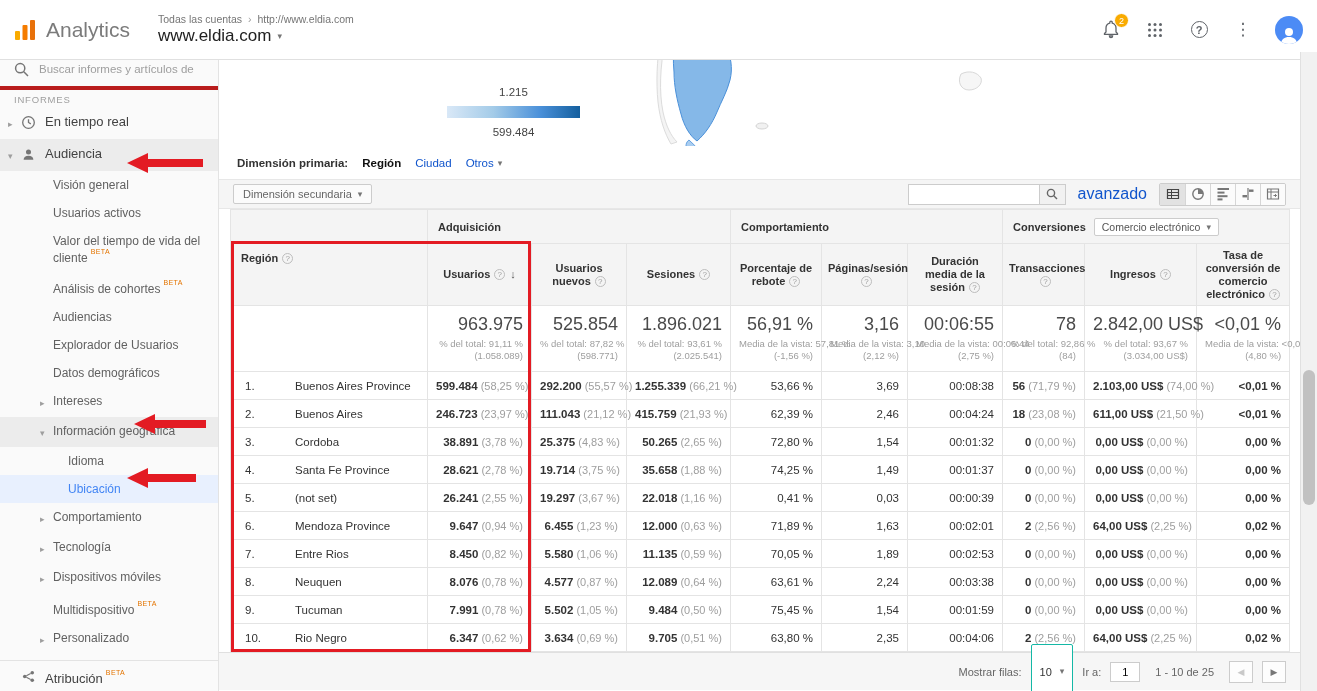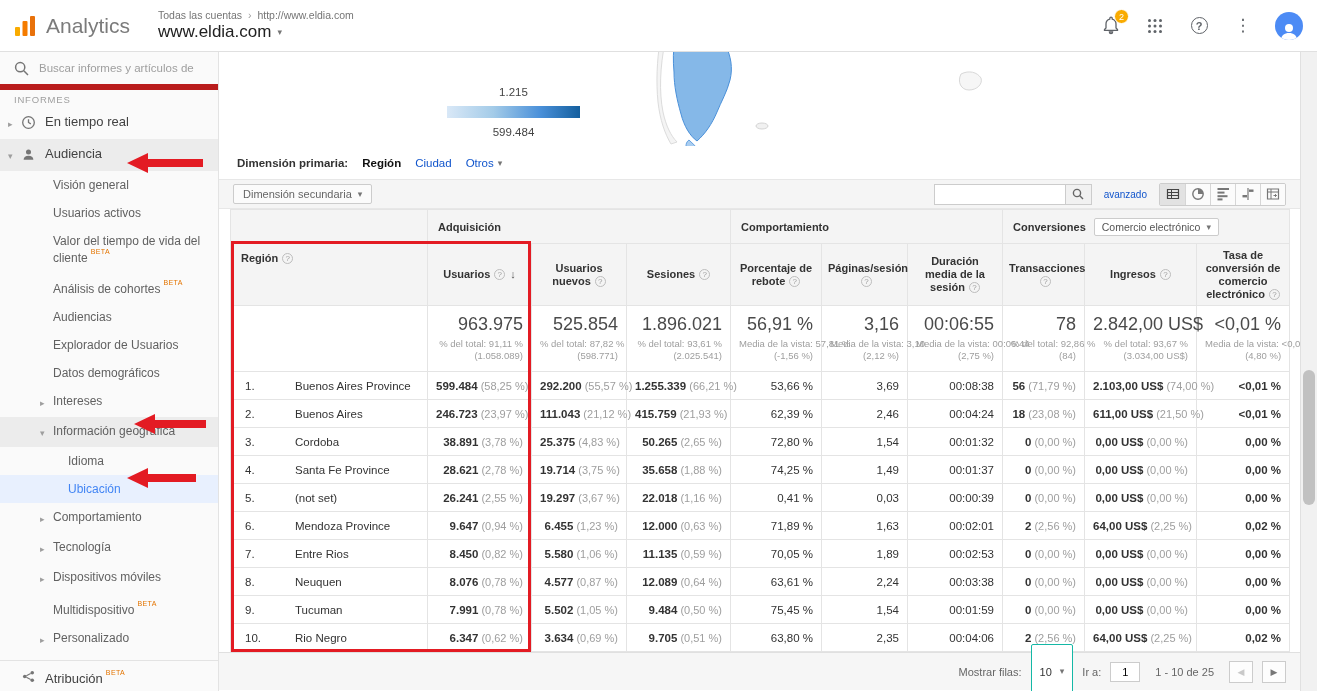--- a/index.html
+++ b/index.html
@@ -1,42 +1,42 @@
 <!DOCTYPE html>
 <html><head>
 <meta charset="utf-8">
 <style>
   * { box-sizing: border-box; margin: 0; padding: 0; }
   html,body { width:1317px; height:691px; }
   body { font-family:"Liberation Sans", sans-serif; background:#fff; color:#333; overflow:hidden; }
   .app { position:relative; width:1317px; height:691px; background:#fff; overflow:hidden; }
 
   
-  header.topbar { position:absolute; top:0; left:0; right:0; height:52px; background:#fff;
+  header.topbar { position:absolute; top:0; left:0; right:0; height:60px; background:#fff;
     border-bottom:1px solid #e0e0e0; display:flex; align-items:center; padding:0 14px 0 12px; z-index:20; }
   .logo-wrap { display:flex; align-items:center; }
   .brand { font-size:21px; color:#7b7b7b; margin-left:8px; }
   .account-block { margin-left:28px; }
   .breadcrumb { font-size:10.5px; color:#757575; }
   .breadcrumb .sep { margin:0 3px; color:#9e9e9e; }
   .account-name { font-size:17px; color:#212121; margin-top:1px; cursor:pointer; display:flex; align-items:center; gap:6px; }
   .caret-dn { font-size:9px; color:#757575; }
   .header-actions { margin-left:auto; display:flex; align-items:center; gap:20px; }
   .hicon { position:relative; width:24px; height:24px; display:flex; align-items:center; justify-content:center; cursor:pointer; color:#5f6368; }
   .badge { position:absolute; top:-5px; right:-6px; min-width:15px; height:15px; background:#f9ab00; color:#fff;
     border-radius:50%; font-size:9px; line-height:15px; text-align:center; border:1px solid #fff; }
   .help-circle { width:17px; height:17px; border:1.7px solid #5f6368; border-radius:50%; font-size:11px; font-weight:bold;
     color:#5f6368; display:flex; align-items:center; justify-content:center; }
   .more-dots { font-size:17px; color:#5f6368; letter-spacing:0; }
   .avatar { width:28px; height:28px; border-radius:50%; background:#4c8bf5; display:flex; align-items:flex-end; justify-content:center; overflow:hidden; cursor:pointer; }
 
   
   aside.sidebar { position:absolute; top:52px; left:0; width:219px; bottom:0; background:#fafafa;
     border-right:1px solid #e3e3e3; overflow:hidden; z-index:5; }
-  .search-row { height:38px; display:flex; align-items:center; gap:10px; padding:0 14px; border-bottom:6px solid #b91c1c; background:#fafafa; }
+  .search-row { height:38px; display:flex; align-items:center; gap:10px; padding:0 14px; border-bottom:4px solid #b91c1c; background:#fafafa; }
   .search-row input { border:none; outline:none; background:transparent; font-size:11.5px; color:#555; width:160px; font-family:"Liberation Sans",sans-serif; }
   .search-row input::placeholder { color:#9e9e9e; }
   .section-label { font-size:9.5px; color:#9e9e9e; letter-spacing:.8px; padding:4px 14px 2px; }
   .nav-item { display:flex; align-items:flex-start; padding:7px 4px 7px 8px; font-size:12px; color:#616161; cursor:pointer; line-height:14px; }
   .nav-item.lvl0 { font-size:13px; color:#424242; padding-top:8px; padding-bottom:8px; }
   .nav-item.lvl1 { padding-left:40px; }
   .nav-item.lvl2 { padding-left:55px; }
   .nav-item .caret { width:13px; flex:0 0 13px; font-size:9px; color:#9e9e9e; padding-top:2px; }
   .nav-item .nav-ic { width:24px; flex:0 0 24px; display:flex; padding-top:0; }
   .nav-item .nav-label { flex:1; padding-right:6px; }
@@ -60,21 +60,21 @@
   .dp-other .caret-dn { color:#757575; }
 
   .toolbar { height:30px; background:#f5f5f5; border-top:1px solid #e7e7e7; border-bottom:1px solid #e7e7e7;
     display:flex; align-items:center; padding:0 14px; }
   .sec-dim-btn { display:flex; align-items:center; gap:6px; font-size:11px; color:#666; background:#fbfbfb;
     border:1px solid #ccc; border-radius:2px; padding:3px 9px; cursor:pointer; font-family:"Liberation Sans",sans-serif; }
   .toolbar-right { margin-left:auto; display:flex; align-items:center; }
   .table-search { width:132px; height:21px; border:1px solid #ccc; background:#fff; padding:0 6px; font-size:11px; font-family:"Liberation Sans",sans-serif; }
   .search-btn { width:26px; height:21px; border:1px solid #ccc; border-left:none; background:#f1f1f1; display:flex;
     align-items:center; justify-content:center; cursor:pointer; }
-  .avanzado { color:#15c; font-size:10px; margin:0 12px; cursor:pointer; text-decoration:none; }
+  .avanzado { color:#15c; font-size:16px; margin:0 12px; cursor:pointer; text-decoration:none; }
   .view-icons { display:flex; border:1px solid #ccc; border-radius:2px; overflow:hidden; }
   .view-icons .vbtn { width:25px; height:21px; display:flex; align-items:center; justify-content:center;
     background:#fbfbfb; border-left:1px solid #d6d6d6; cursor:pointer; }
   .view-icons .vbtn:first-child { border-left:none; }
   .view-icons .vbtn.active { background:#e2e2e2; }
 
   
   .table-wrap { margin:0 11px; }
   table.ga { width:1059px; border-collapse:collapse; table-layout:fixed; font-size:11.5px; }
   table.ga th, table.ga td { border:1px solid #e4e4e4; }

